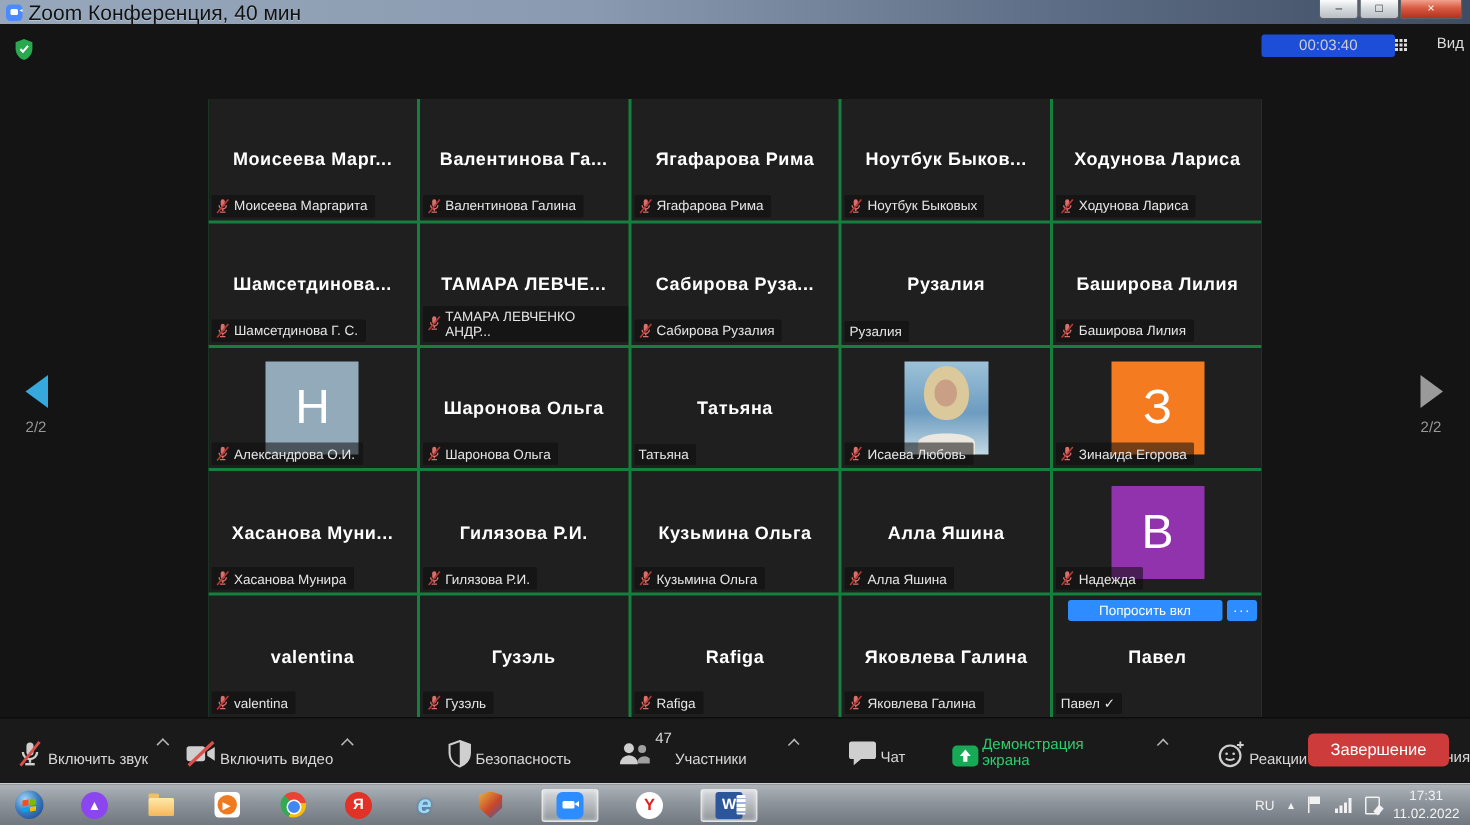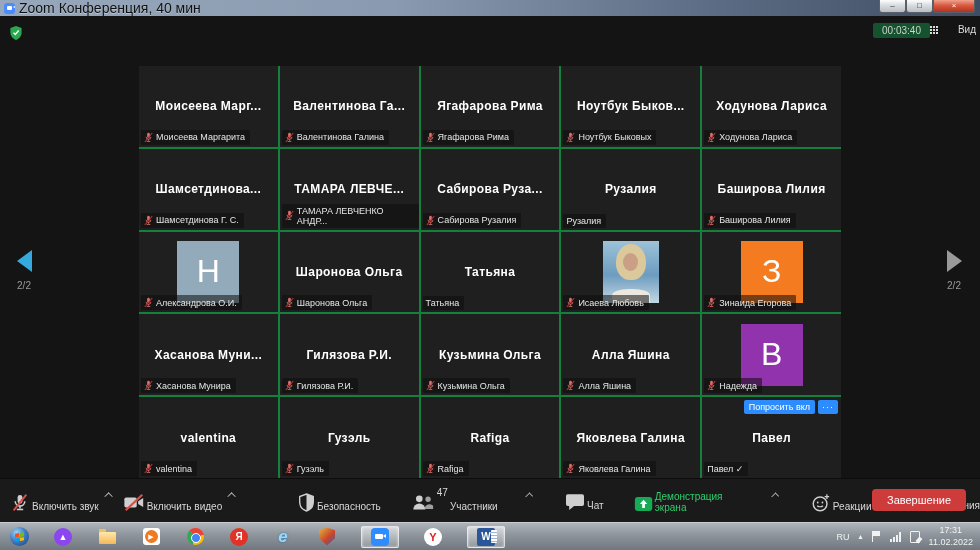--- a/index.html
+++ b/index.html
@@ -21,22 +21,22 @@
   .win-btn { height:13px; font-size:8px; line-height:12px; text-align:center; color:#222;
     border:1px solid #5a6066; border-top:none; background:linear-gradient(#fdfdfd,#d8dce0 45%,#b9bfc6);
     border-radius:0 0 3px 3px; cursor:default; }
   .win-btn.min, .win-btn.max { width:27px; }
   .win-btn.close { width:42px; color:#fff;
     background:linear-gradient(#f0a28e,#d95a40 45%,#b03220); }
 
   
   .stage { position:absolute; top:16px; left:0; width:980px; height:462px; background:#141414; }
   .enc-shield { position:absolute; left:9px; top:9px; }
-  .meeting-timer { position:absolute; top:7px; right:50px; background:#14532d; color:#cfcfcf;
-    font-size:10px; padding:2px 9px; border-radius:2px; }
+  .meeting-timer { position:absolute; top:7px; right:50px; background:#1d4ed8; color:#cfcfcf;
+    font-size:10px; padding:2px 25px; border-radius:2px; }
   .view-btn { position:absolute; top:8px; right:4px; display:flex; align-items:center; gap:20px;
     color:#dcdcdc; font-size:10px; cursor:default;}
   .grid-glyph { display:grid; grid-template-columns:repeat(3,2px); grid-auto-rows:2px; gap:1px; }
   .grid-glyph i { background:#dcdcdc; }
 
   
   .pager { position:absolute; width:40px; text-align:center; }
   .pager-left { left:4px; top:234px; }
   .pager-right { right:6px; top:234px; }
   .tri-left { width:0; height:0; border-top:11px solid transparent; border-bottom:11px solid transparent;
@@ -58,21 +58,21 @@
     color:#fff; font-size:32px; font-weight:400; }
   .avatar-photo { position:relative; width:56px; height:62px; overflow:hidden;
     background:linear-gradient(180deg,#9dc2d8 0%,#6d9cc0 55%,#c3d8e4 100%); }
   .avatar-photo .hair { position:absolute; top:3px; left:13px; width:30px; height:36px;
     background:#dbc99b; border-radius:50% 50% 46% 46%; }
   .avatar-photo .face { position:absolute; top:12px; left:20px; width:15px; height:18px;
     background:#c99f85; border-radius:50%; }
   .avatar-photo .body { position:absolute; bottom:0; left:9px; width:38px; height:14px;
     background:#ece8df; border-radius:45% 45% 0 0; }
   .ask-row { position:absolute; top:3px; right:3px; display:flex; gap:3px; }
-  .ask-btn { border:none; background:#2d8cff; color:#fff; font-size:9px; padding:2px 5px;
+  .ask-btn { border:none; background:#2d8cff; color:#fff; font-size:9px; padding:2px 21px;
     border-radius:2px; font-family:inherit; cursor:default; }
   .ask-btn.more { padding:2px 4px; letter-spacing:1px; }
 
   
   .ztoolbar { position:absolute; top:478px; left:0; width:980px; height:44px; background:#1a1a1a;
     border-top:1px solid #0c0c0c; }
   .tb-group { position:absolute; top:0; height:44px; display:flex; align-items:center; }
   .tb-left { left:10px; gap:8px; }
   .tb-center { left:298px; gap:30px; }
   .tb-item { display:flex; flex-direction:row; align-items:flex-end; justify-content:center;

